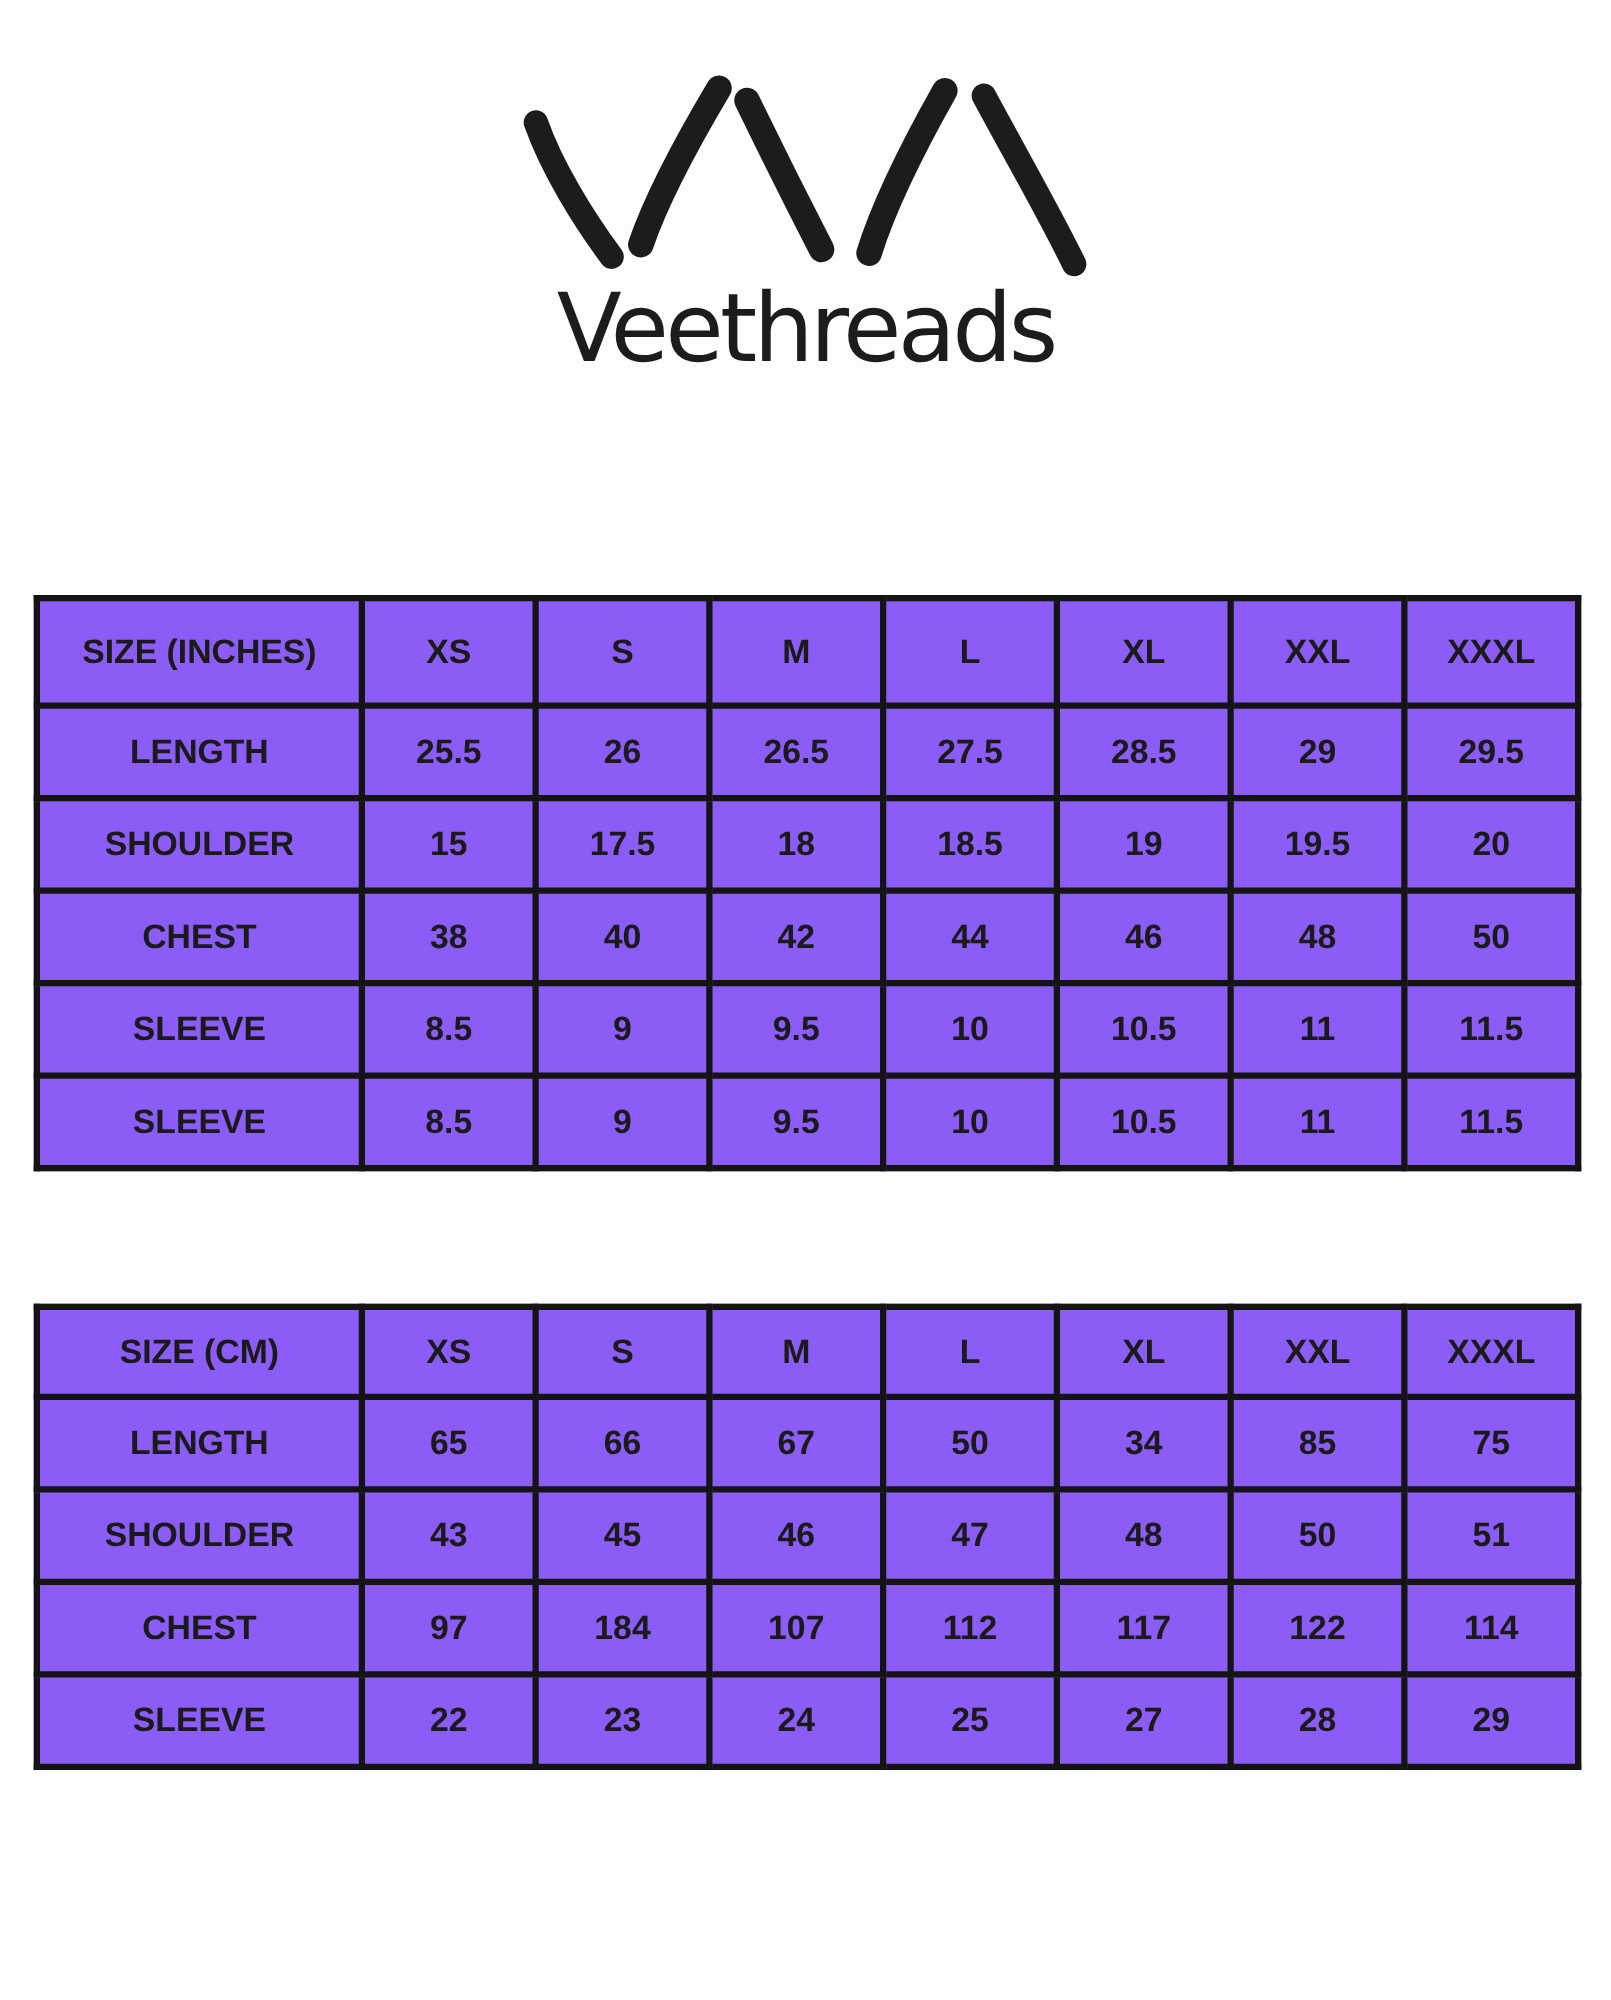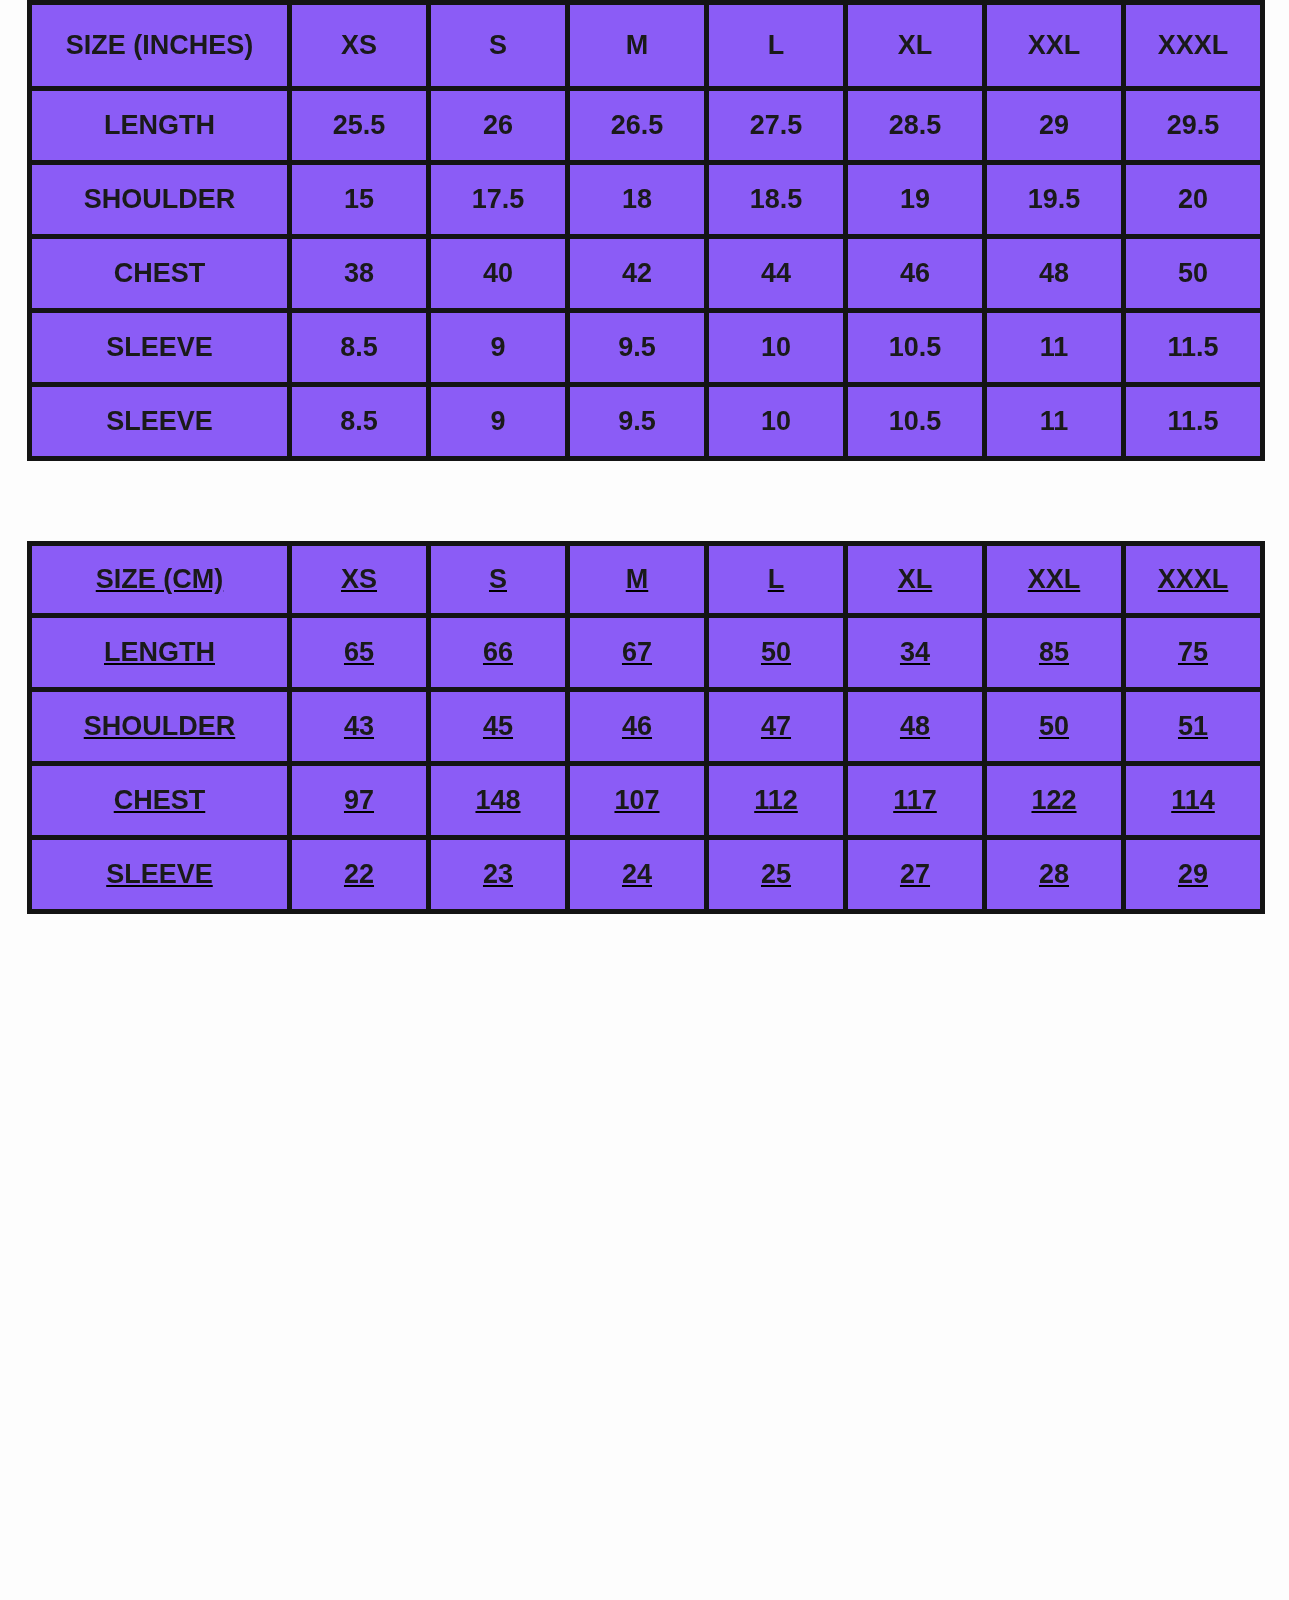--- a/index.html
+++ b/index.html
@@ -66,29 +66,39 @@
     text-align: center;
     vertical-align: middle;
     font-weight: bold;
     font-size: 27px;
     color: var(--cell-text);
     padding: 0;
     font-family: "Liberation Sans", sans-serif;
   }
   #table-inches thead tr { height: 86px; }
   #table-inches tbody tr { height: 74px; }
-  #table-cm { margin-top: 80px; text-decoration: underline; }
+  #table-cm { margin-top: 106px; }
   #table-cm thead tr { height: 72px; }
   #table-cm tbody tr { height: 74px; }
 </style>
 </head>
 <body style="background: rgb(253, 253, 253);">
 
 <div class="page">
 
+  <div class="logo-section">
+    <svg class="brand-mark" viewBox="395 50 475 170" xmlns="http://www.w3.org/2000/svg">
+      <path stroke-width="20" d="M 411 93 C 424 130 450 172 473 203"></path>
+      <path stroke-width="21" d="M 561 65 C 539 102 511 152 497 193"></path>
+      <path stroke-width="21" d="M 584 75 C 601 110 627 162 645 197"></path>
+      <path stroke-width="21" d="M 746 67 C 724 106 697 158 684 200"></path>
+      <path stroke-width="20" d="M 778 71 C 800 112 831 166 852 209"></path>
+    </svg>
+    <span class="wordmark">Veethreads</span>
+  </div>
 
   <table class="size-table" id="table-inches">
       <colgroup>
         <col class="label-col">
         <col class="data-col">
         <col class="data-col">
         <col class="data-col">
         <col class="data-col">
         <col class="data-col">
         <col class="data-col">
@@ -200,21 +210,21 @@
           <td>45</td>
           <td>46</td>
           <td>47</td>
           <td>48</td>
           <td>50</td>
           <td>51</td>
         </tr>
         <tr>
           <th>CHEST</th>
           <td>97</td>
-          <td>148</td>
+          <td>184</td>
           <td>107</td>
           <td>112</td>
           <td>117</td>
           <td>122</td>
           <td>114</td>
         </tr>
         <tr>
           <th>SLEEVE</th>
           <td>22</td>
           <td>23</td>

